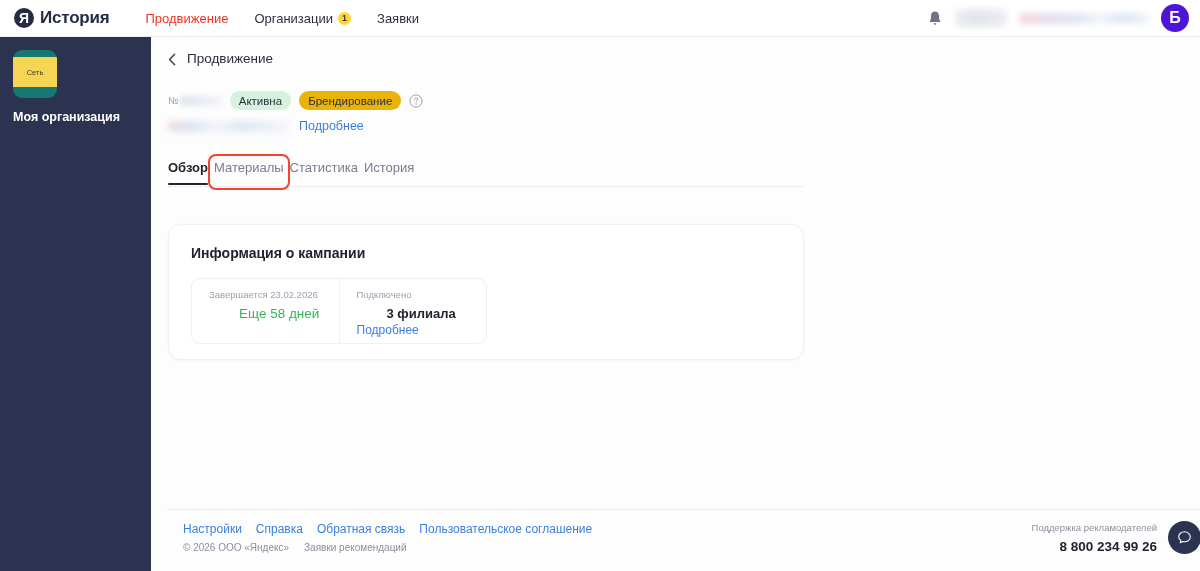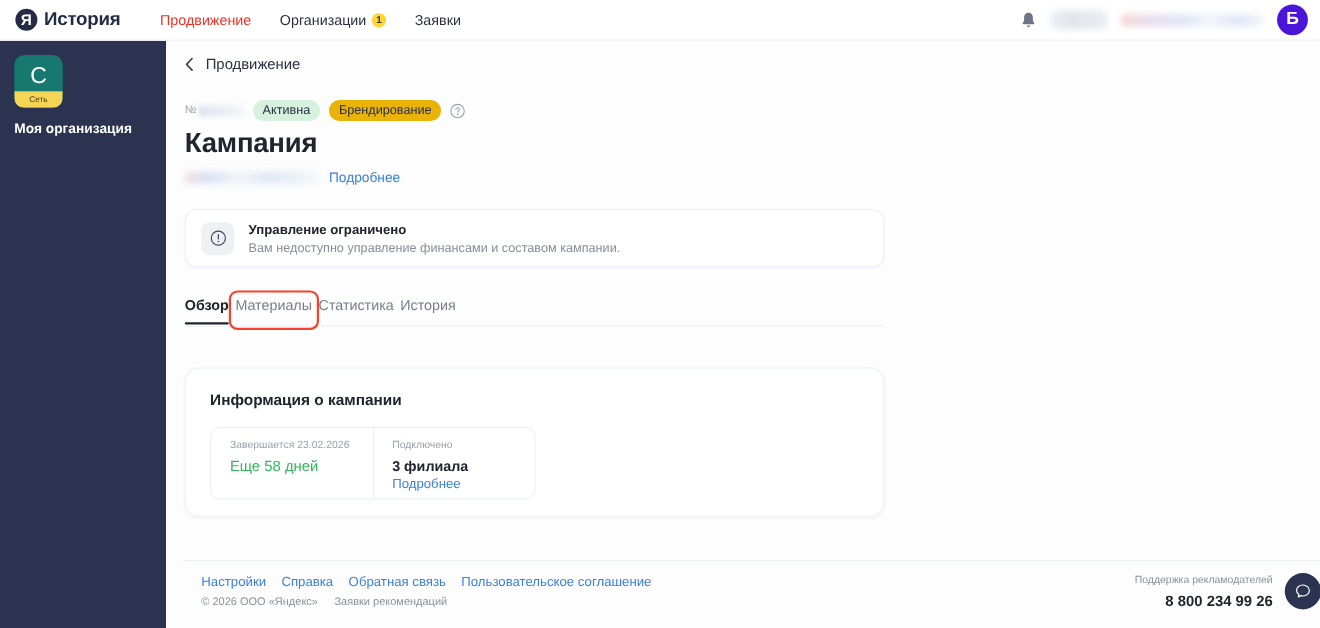--- a/index.html
+++ b/index.html
@@ -72,21 +72,21 @@
     position: relative; margin: 13px 0 0 13px;
     width: 44px; height: 48px; border-radius: 9px;
     background: #17786f; overflow: hidden;
   }
   .org-letter {
     position: absolute; left: 0; top: 2px; width: 44px; height: 34px;
     display: flex; align-items: center; justify-content: center;
     color: #ffffff; font-size: 21px; font-weight: 500;
   }
   .org-sub {
-    position: absolute; left: 0; bottom: 0; width: 44px; height: 15px;
+    position: absolute; left: 0; bottom: 11px; width: 44px; height: 30px;
     background: #f6d555; color: #3c3a26;
     font-size: 7.5px; display: flex; align-items: center; justify-content: center;
   }
   .org-name {
     margin: 12px 0 0 13px; color: #ffffff;
     font-size: 12.5px; font-weight: bold;
   }
 
   
   .main {
@@ -175,21 +175,21 @@
   }
   .card-title { font-size: 14px; font-weight: bold; color: #21242e; }
   .stats {
     margin-top: 17px; width: 296px; height: 66px;
     border: 1px solid #eef0f4; border-radius: 9px;
     display: flex; align-items: stretch;
   }
   .stat { padding: 10px 0 0 17px; flex: 1; }
   .stat + .stat { border-left: 1px solid #eef0f4; }
   .stat-label { font-size: 9.5px; color: #9aa1b0; }
-  .stat-value { margin-top: 6px; font-size: 13px; font-weight: bold; color: #21242e; }
+  .stat-value { margin-top: 6px; font-size: 13px; font-weight: bold; color: #21242e; margin-left: 30px; }
   .stat-value.green { color: #34b55a; font-weight: normal; font-size: 13.5px; }
   .stat-link { margin-top: 2px; font-size: 12px; color: #3a7fe0; cursor: pointer; }
 
   
   .footer {
     position: absolute; left: 166px; bottom: 0;
     width: 1049px; height: 62px;
     border-top: 1px solid #eceef2; background: #fdfdfe;
   }
   .footer-links {
@@ -278,42 +278,26 @@
       <span class="badge blue">Брендирование</span>
       <span class="help-icon">
         <svg viewBox="0 0 14 14" width="14" height="14" aria-hidden="true">
           <circle cx="7" cy="7" r="6.1" stroke="#9aa1b0" stroke-width="1" fill="none"></circle>
           <path d="M5.5 5.4c0-.9.7-1.5 1.6-1.5s1.5.6 1.5 1.4c0 1.1-1.3 1.2-1.3 2.2v.3" stroke="#9aa1b0" stroke-width="1" fill="none" stroke-linecap="round"></path>
           <circle cx="7.1" cy="10" r=".75" fill="#9aa1b0"></circle>
         </svg>
       </span>
     </div>
 
-    <div class="page-title">Кампания</div>
 
     <div class="subline">
       <span class="subline-blur"></span>
       <span class="link">Подробнее</span>
     </div>
 
-    <div class="notice">
-      <span class="notice-icon-wrap">
-        <span class="notice-icon">
-          <svg viewBox="0 0 15 15" width="15" height="15" aria-hidden="true">
-            <circle cx="7.5" cy="7.5" r="6.4" stroke="#41465a" stroke-width="1.1" fill="none"></circle>
-            <path d="M7.5 4.2v4" stroke="#41465a" stroke-width="1.1" stroke-linecap="round"></path>
-            <circle cx="7.5" cy="10.5" r=".7" fill="#41465a"></circle>
-          </svg>
-        </span>
-      </span>
-      <span class="notice-text">
-        <div class="notice-title">Управление ограничено</div>
-        <div class="notice-desc">Вам недоступно управление финансами и составом кампании.</div>
-      </span>
-    </div>
 
     <div class="tabs">
       <div class="tab active">
         <span>Обзор</span>
       </div>
       <div class="tab annotated">
         <span>Материалы</span>
       </div>
       <div class="tab">
         <span>Статистика</span>

